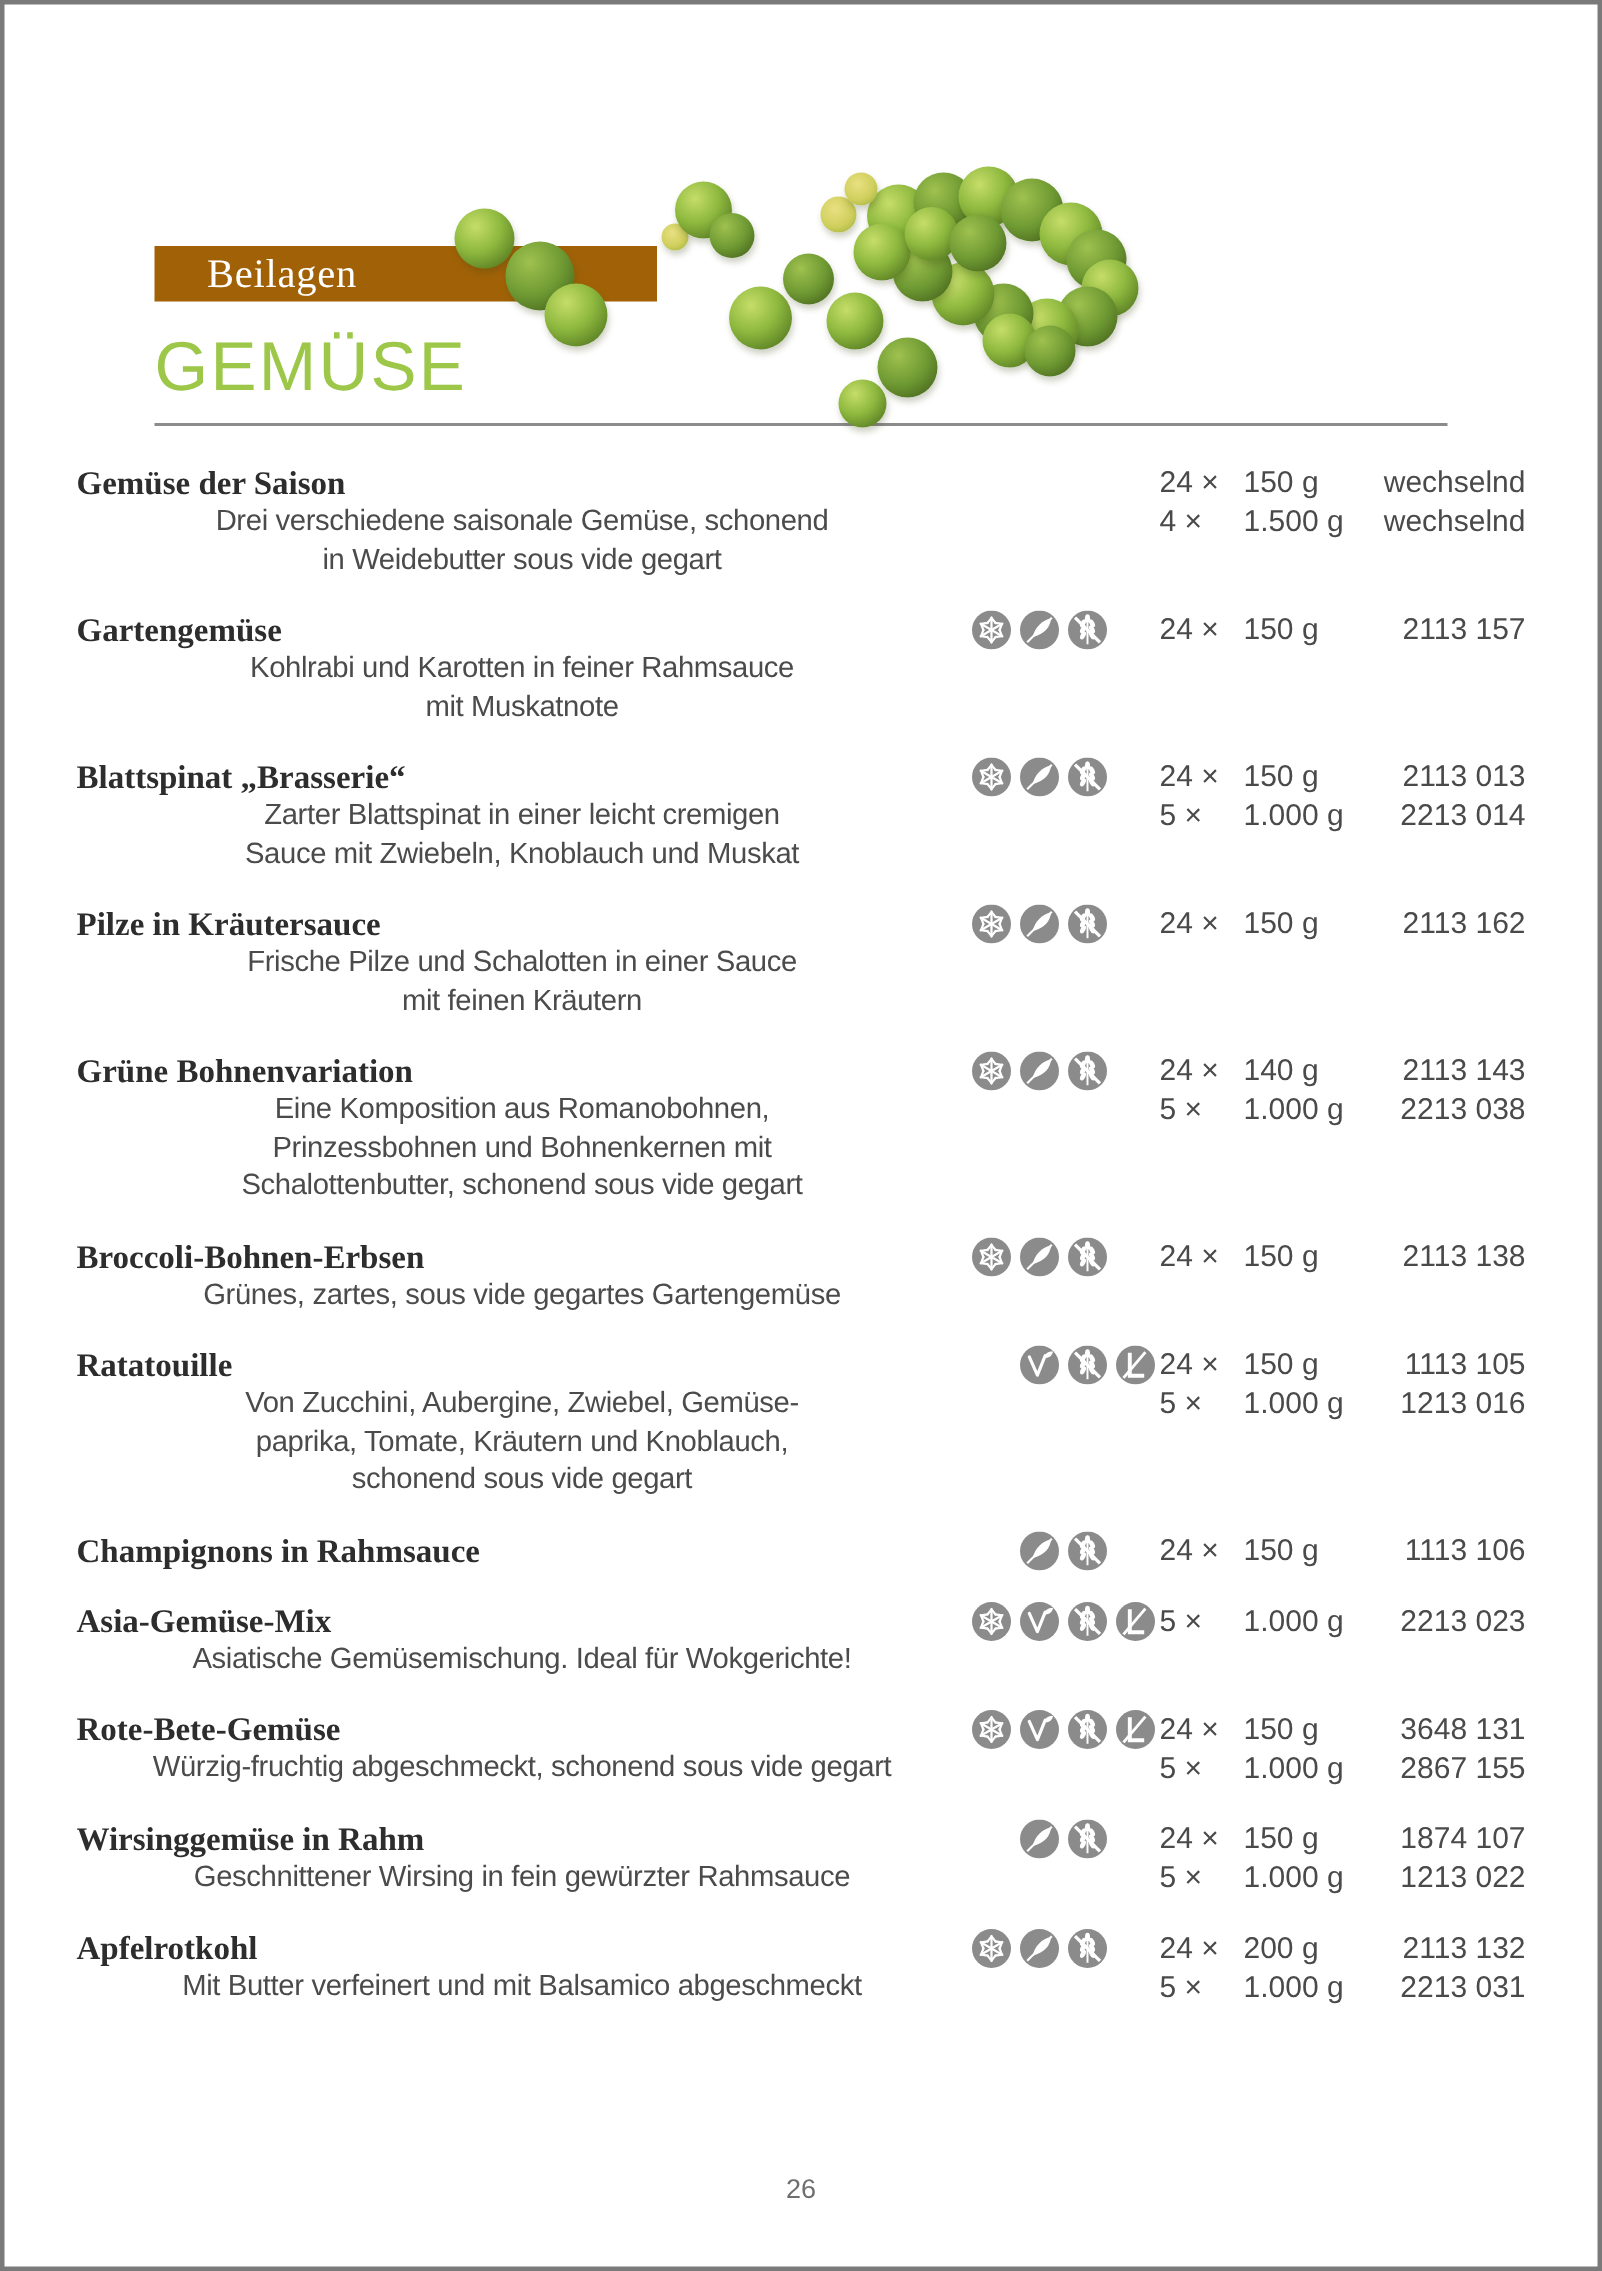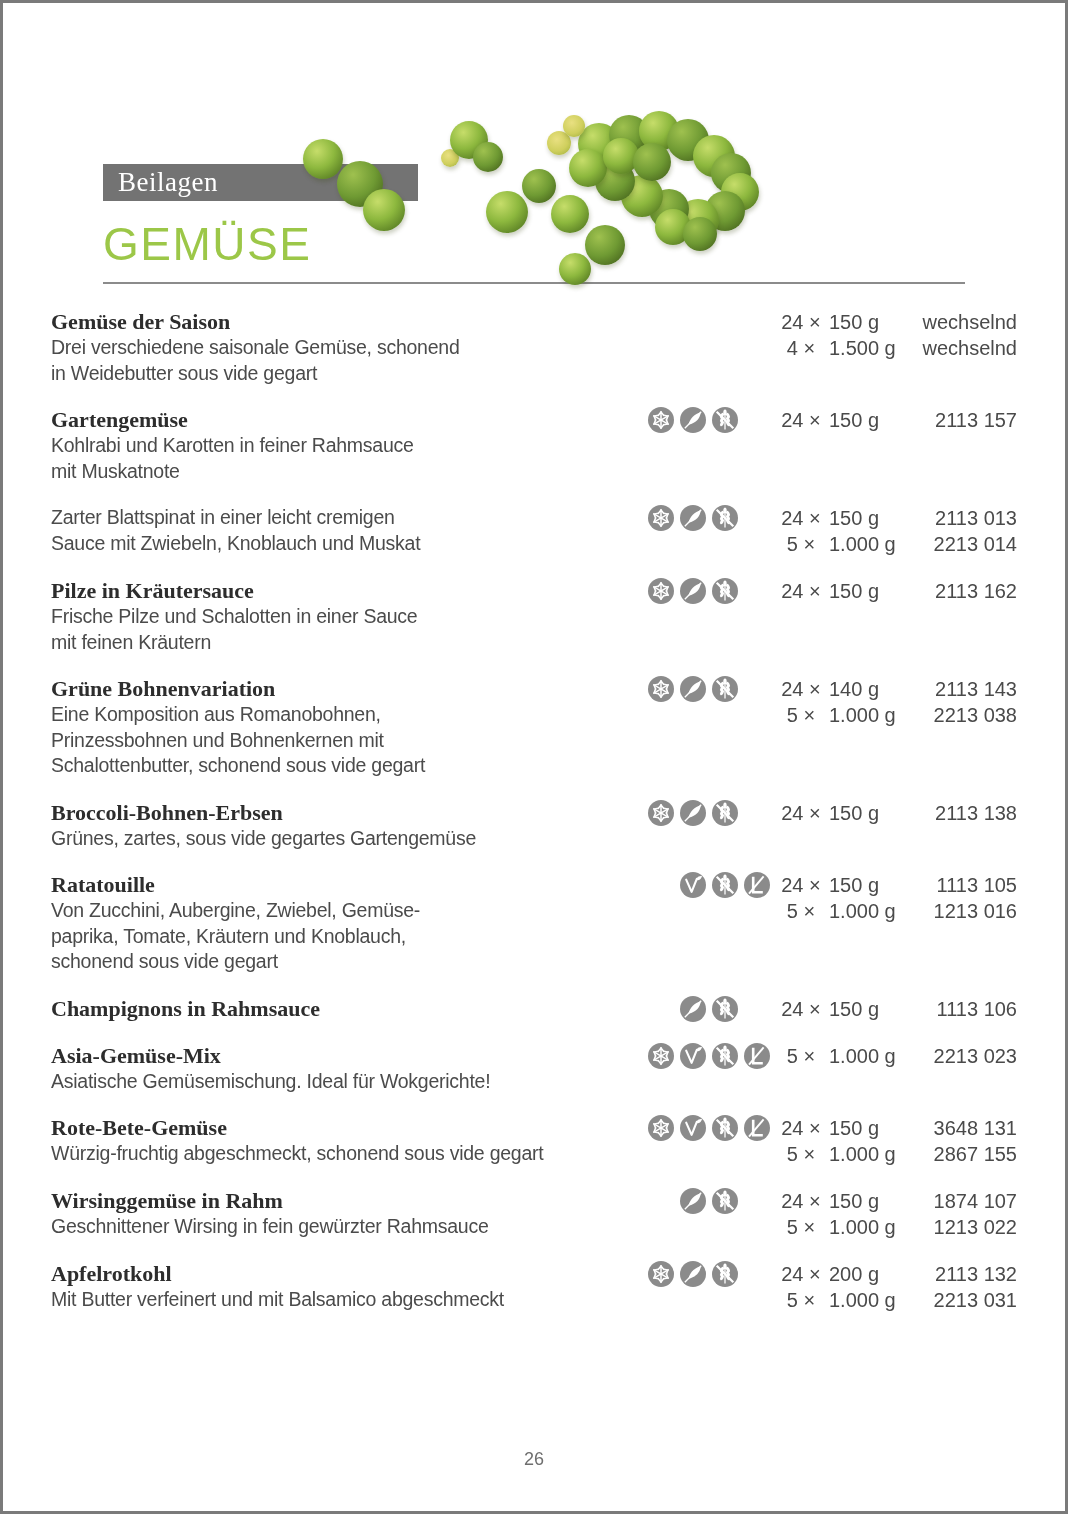--- a/index.html
+++ b/index.html
@@ -22,38 +22,38 @@
   .b0{background:radial-gradient(circle at 35% 30%, #c6dd6a 0%, #8db83e 45%, #5e8426 80%, #4a6a1d 100%);}
   .b1{background:radial-gradient(circle at 35% 30%, #9fc14f 0%, #6f9a33 50%, #46641c 90%);}
   .b2{background:radial-gradient(circle at 40% 35%, #e9e081 0%, #cfcf5d 55%, #9aab3a 100%);}
   
   .items{margin:0 48px;}
   .item{display:flex;margin-bottom:21px;}
   .txt{flex:1;min-width:0;}
   .title{font-family:"Liberation Serif",serif;font-weight:bold;font-size:22px;
          line-height:26px;color:#2d2d2d;}
   .desc{font-size:19.5px;line-height:25.5px;color:#4b4b4b;letter-spacing:-0.25px;
-         white-space:pre;}
+         white-space:pre;text-align:center;}
   .icons{width:128px;display:flex;height:26px;align-items:center;flex:none;}
   .slot{width:32px;display:flex;justify-content:center;}
   .vars{width:244px;flex:none;}
   .var-row{display:flex;line-height:26px;font-size:20px;color:#4a4a4a;}
-  .qty{width:56px;text-align:center;}
+  .qty{width:56px;text-align:left;}
   .wt{width:82px;text-align:left;}
   .art{width:106px;text-align:right;white-space:nowrap;}
   
   .pageno{position:absolute;left:0;right:0;top:1446px;text-align:center;
           font-size:18px;color:#6e6e6e;}
 </style>
 </head>
 <body>
 
 <div class="page">
   <div class="hero">
-    <div class="banner" style="background: #737373;">
+    <div class="banner" style="background: #a16207; padding-left: 20px;">
       <span>Beilagen</span>
     </div>
     <div class="pepper" id="pepper">
         <div class="berry b0" style="left: 575px; top: 120px; width: 42px; height: 42px;"></div>
         <div class="berry b1" style="left: 606px; top: 112px; width: 40px; height: 40px;"></div>
         <div class="berry b0" style="left: 636px; top: 108px; width: 40px; height: 40px;"></div>
         <div class="berry b1" style="left: 664px; top: 116px; width: 42px; height: 42px;"></div>
         <div class="berry b0" style="left: 690px; top: 132px; width: 42px; height: 42px;"></div>
         <div class="berry b1" style="left: 708px; top: 150px; width: 40px; height: 40px;"></div>
         <div class="berry b0" style="left: 718px; top: 170px; width: 38px; height: 38px;"></div>
@@ -168,20 +168,21 @@
         <div class="vars">
           <div class="var-row">
             <span class="qty">24 ×</span>
             <span class="wt">150 g</span>
             <span class="art">2113 157</span>
           </div>
         </div>
       </div>
       <div class="item">
         <div class="txt">
+          <div class="title">Blattspinat „Brasserie“</div>
           <div class="desc">Zarter Blattspinat in einer leicht cremigen
 Sauce mit Zwiebeln, Knoblauch und Muskat</div>
         </div>
         <div class="icons">
           <span class="slot">
             <svg width="26" height="26" viewBox="-13 -13 26 26" xmlns="http://www.w3.org/2000/svg">
               <circle r="13" fill="#8b8b8b"></circle>
               <g stroke="#fff" stroke-width="1.5" stroke-linecap="round" fill="none">
                 <g transform="rotate(0)">
                   <line y1="-8.3" y2="8.3"></line>

